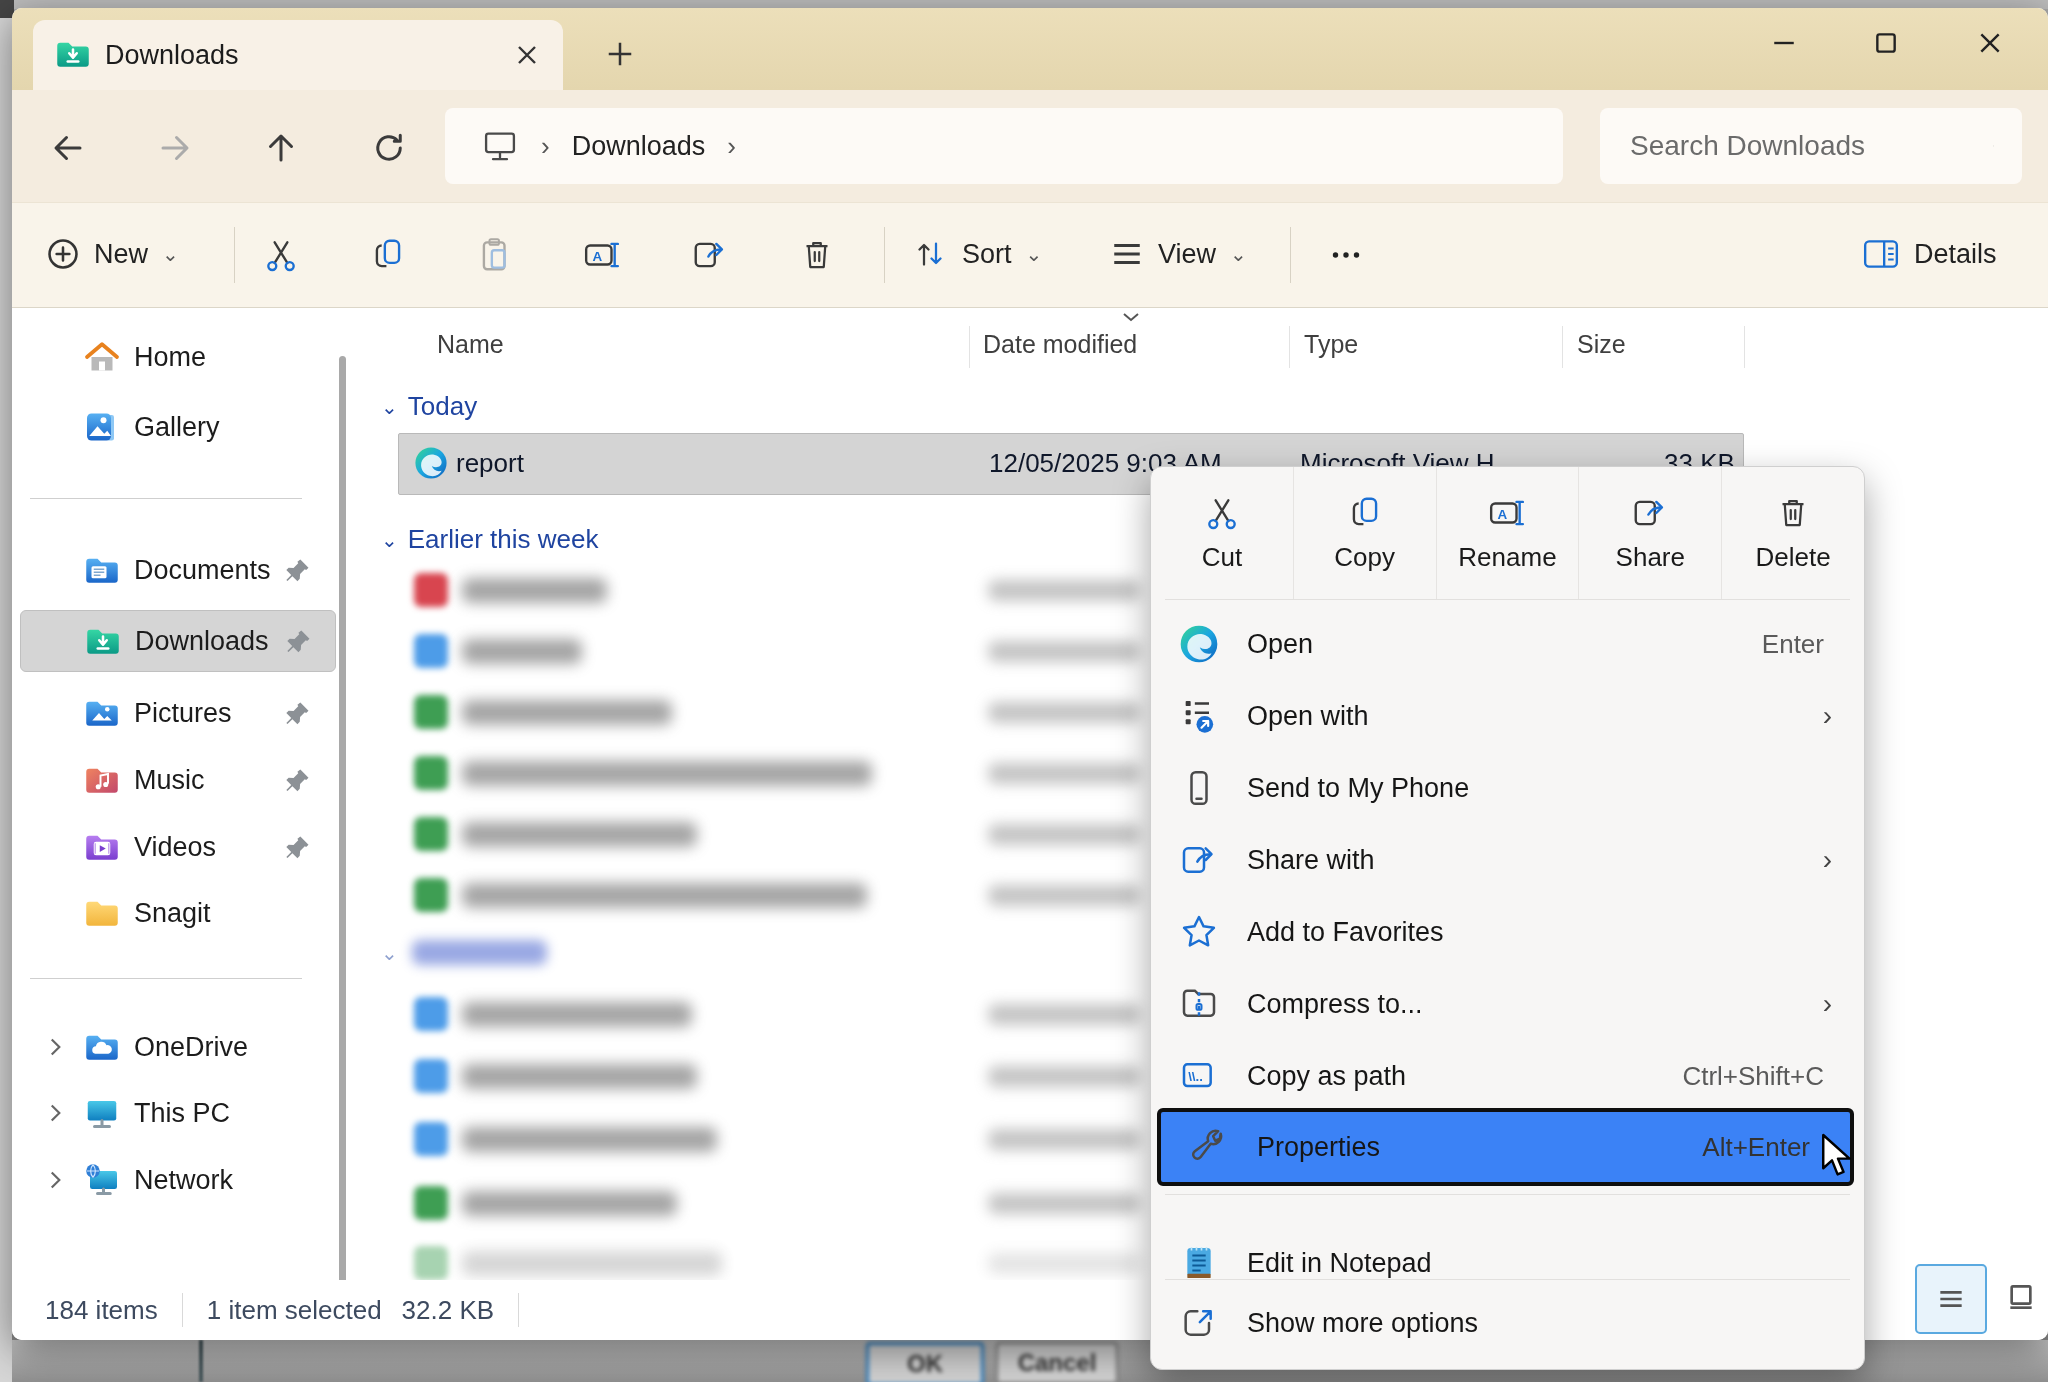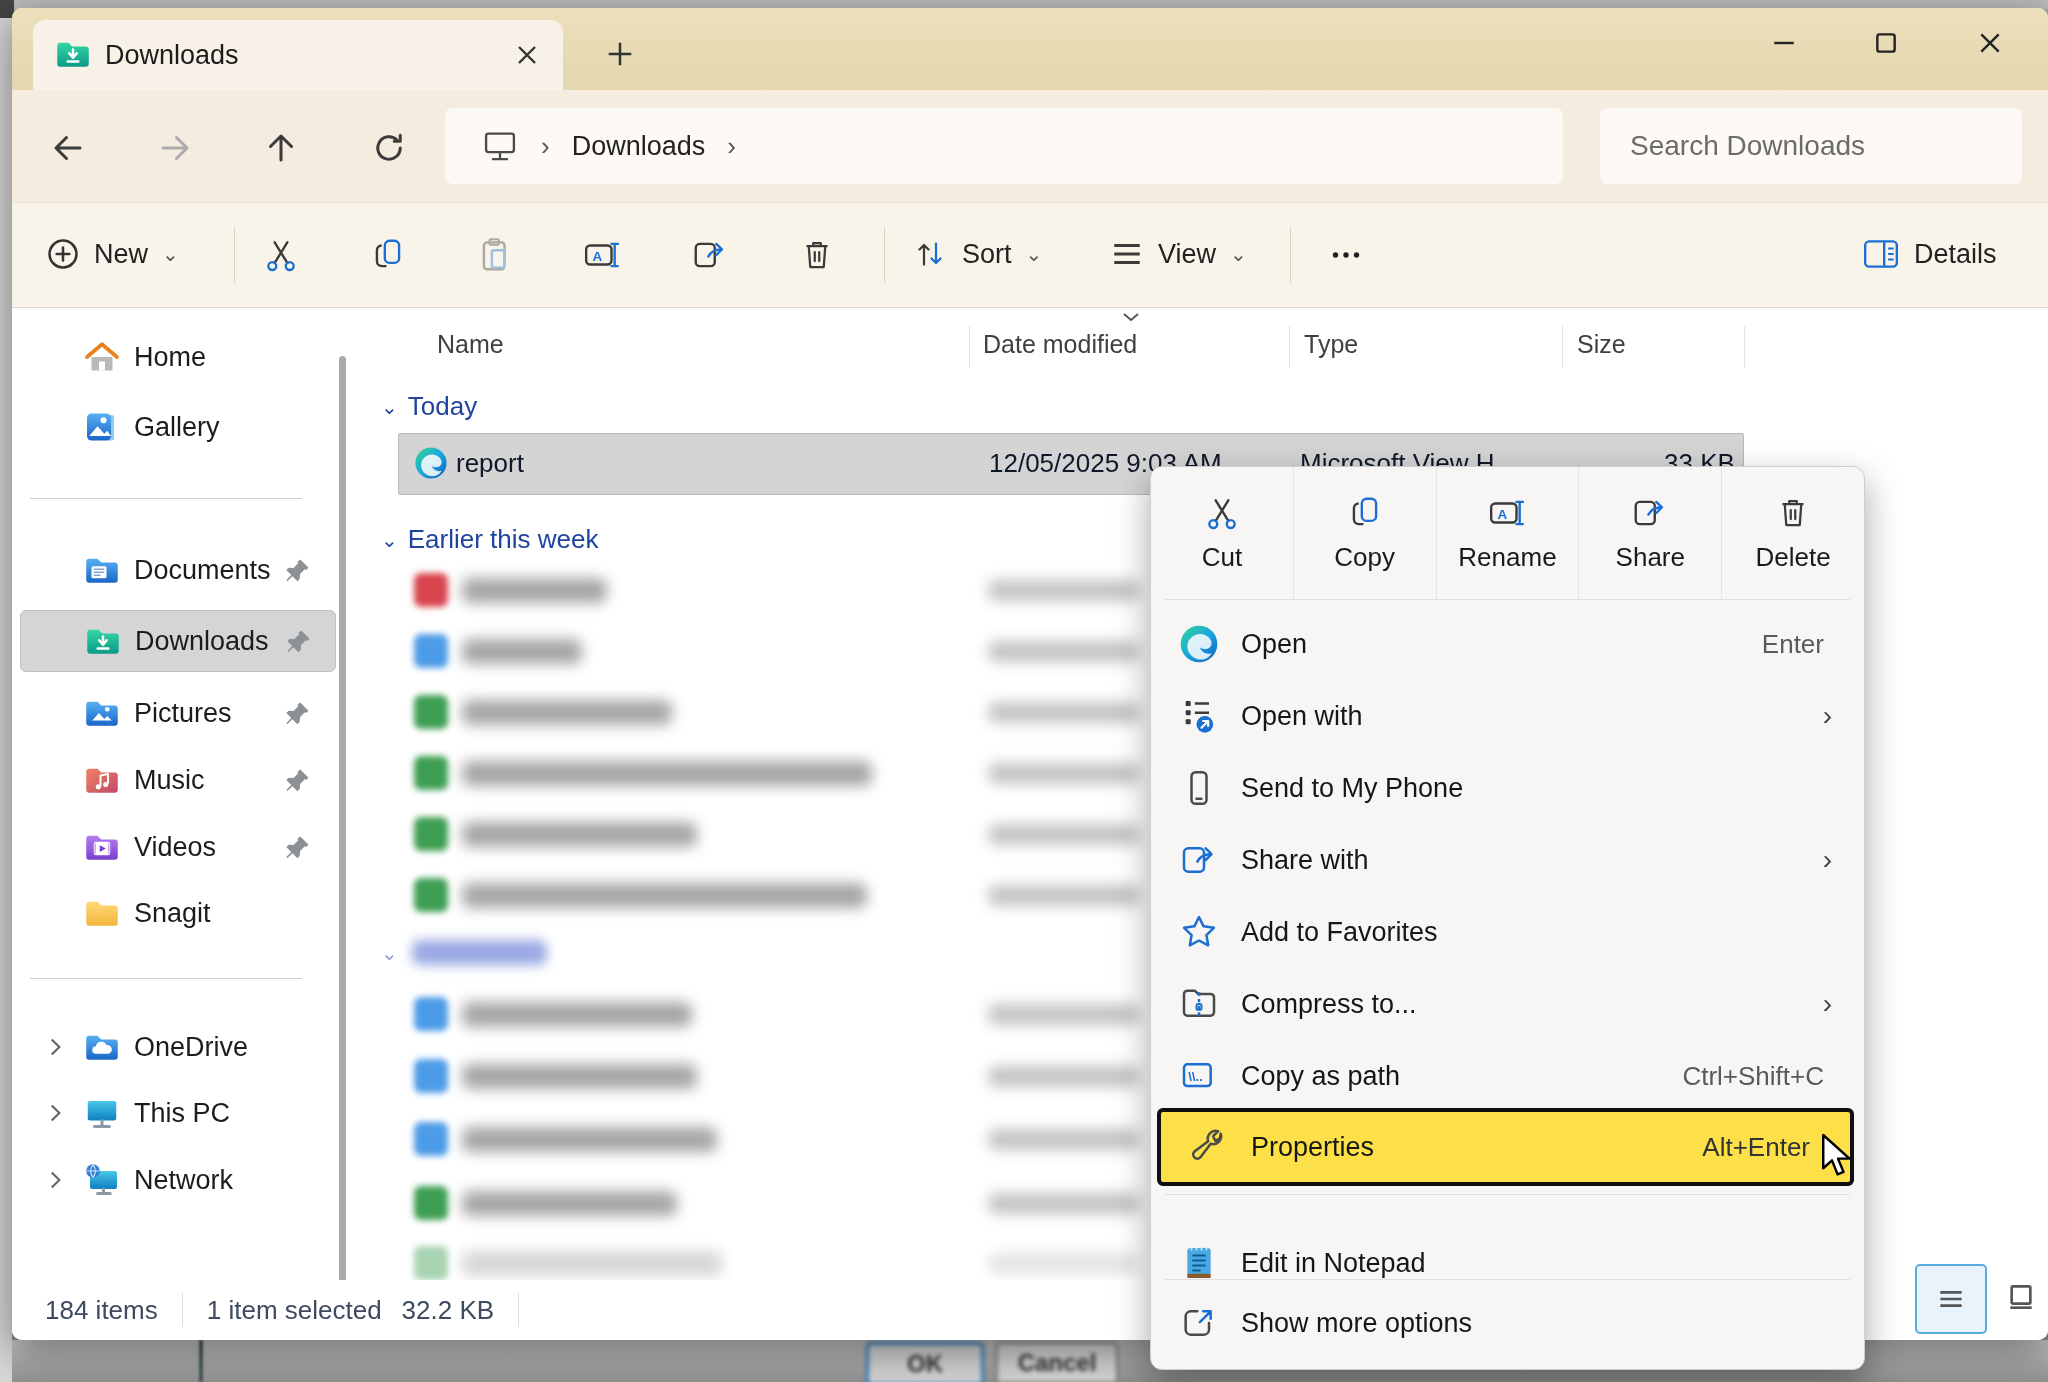--- a/index.html
+++ b/index.html
@@ -83,25 +83,25 @@
   
   .cmenu{left:1150px;top:466px;width:713px;height:902px;background:#f7f6f5;border:1px solid #cfcfcf;
          border-radius:12px;box-shadow:0 14px 36px rgba(0,0,0,.35);}
   .qrow{left:0;top:0;width:713px;height:132px;display:flex;}
   .qbtn{flex:1;display:flex;flex-direction:column;align-items:center;justify-content:center;gap:10px;
         border-right:1px solid #e6e4e2;}
   .qbtn:last-child{border-right:none;}
   .qlabel{font-size:26px;color:#1a1a1a;}
   .mrow{left:0;width:713px;height:72px;display:flex;align-items:center;font-size:27px;color:#161616;}
   .mrow .micon{margin-left:28px;width:40px;height:40px;flex:0 0 auto;}
-  .mrow .mlabel{margin-left:22px;white-space:nowrap;}
+  .mrow .mlabel{margin-left:28px;white-space:nowrap;}
   .mright{margin-left:auto;margin-right:40px;font-size:26px;color:#5a5a5a;}
   .msub{margin-left:auto;margin-right:32px;color:#444;font-size:28px;}
   .mdiv{left:14px;width:685px;height:1px;background:#e2e0de;}
-  .mrow.highlighted{position:absolute;left:6px;width:697px;height:78px;background:#fde047;
+  .mrow.highlighted{position:absolute;left:6px;width:697px;height:78px;background:#3b82f6;
                     border:4px solid #0f0f0f;border-radius:6px;box-sizing:border-box;}
 </style>
 </head>
 <body>
 
 <div class="screen">
 
   <svg width="0" height="0" style="position:absolute">
     <defs>
       <linearGradient id="gTeal" x1="0" y1="0" x2="0" y2="1">

